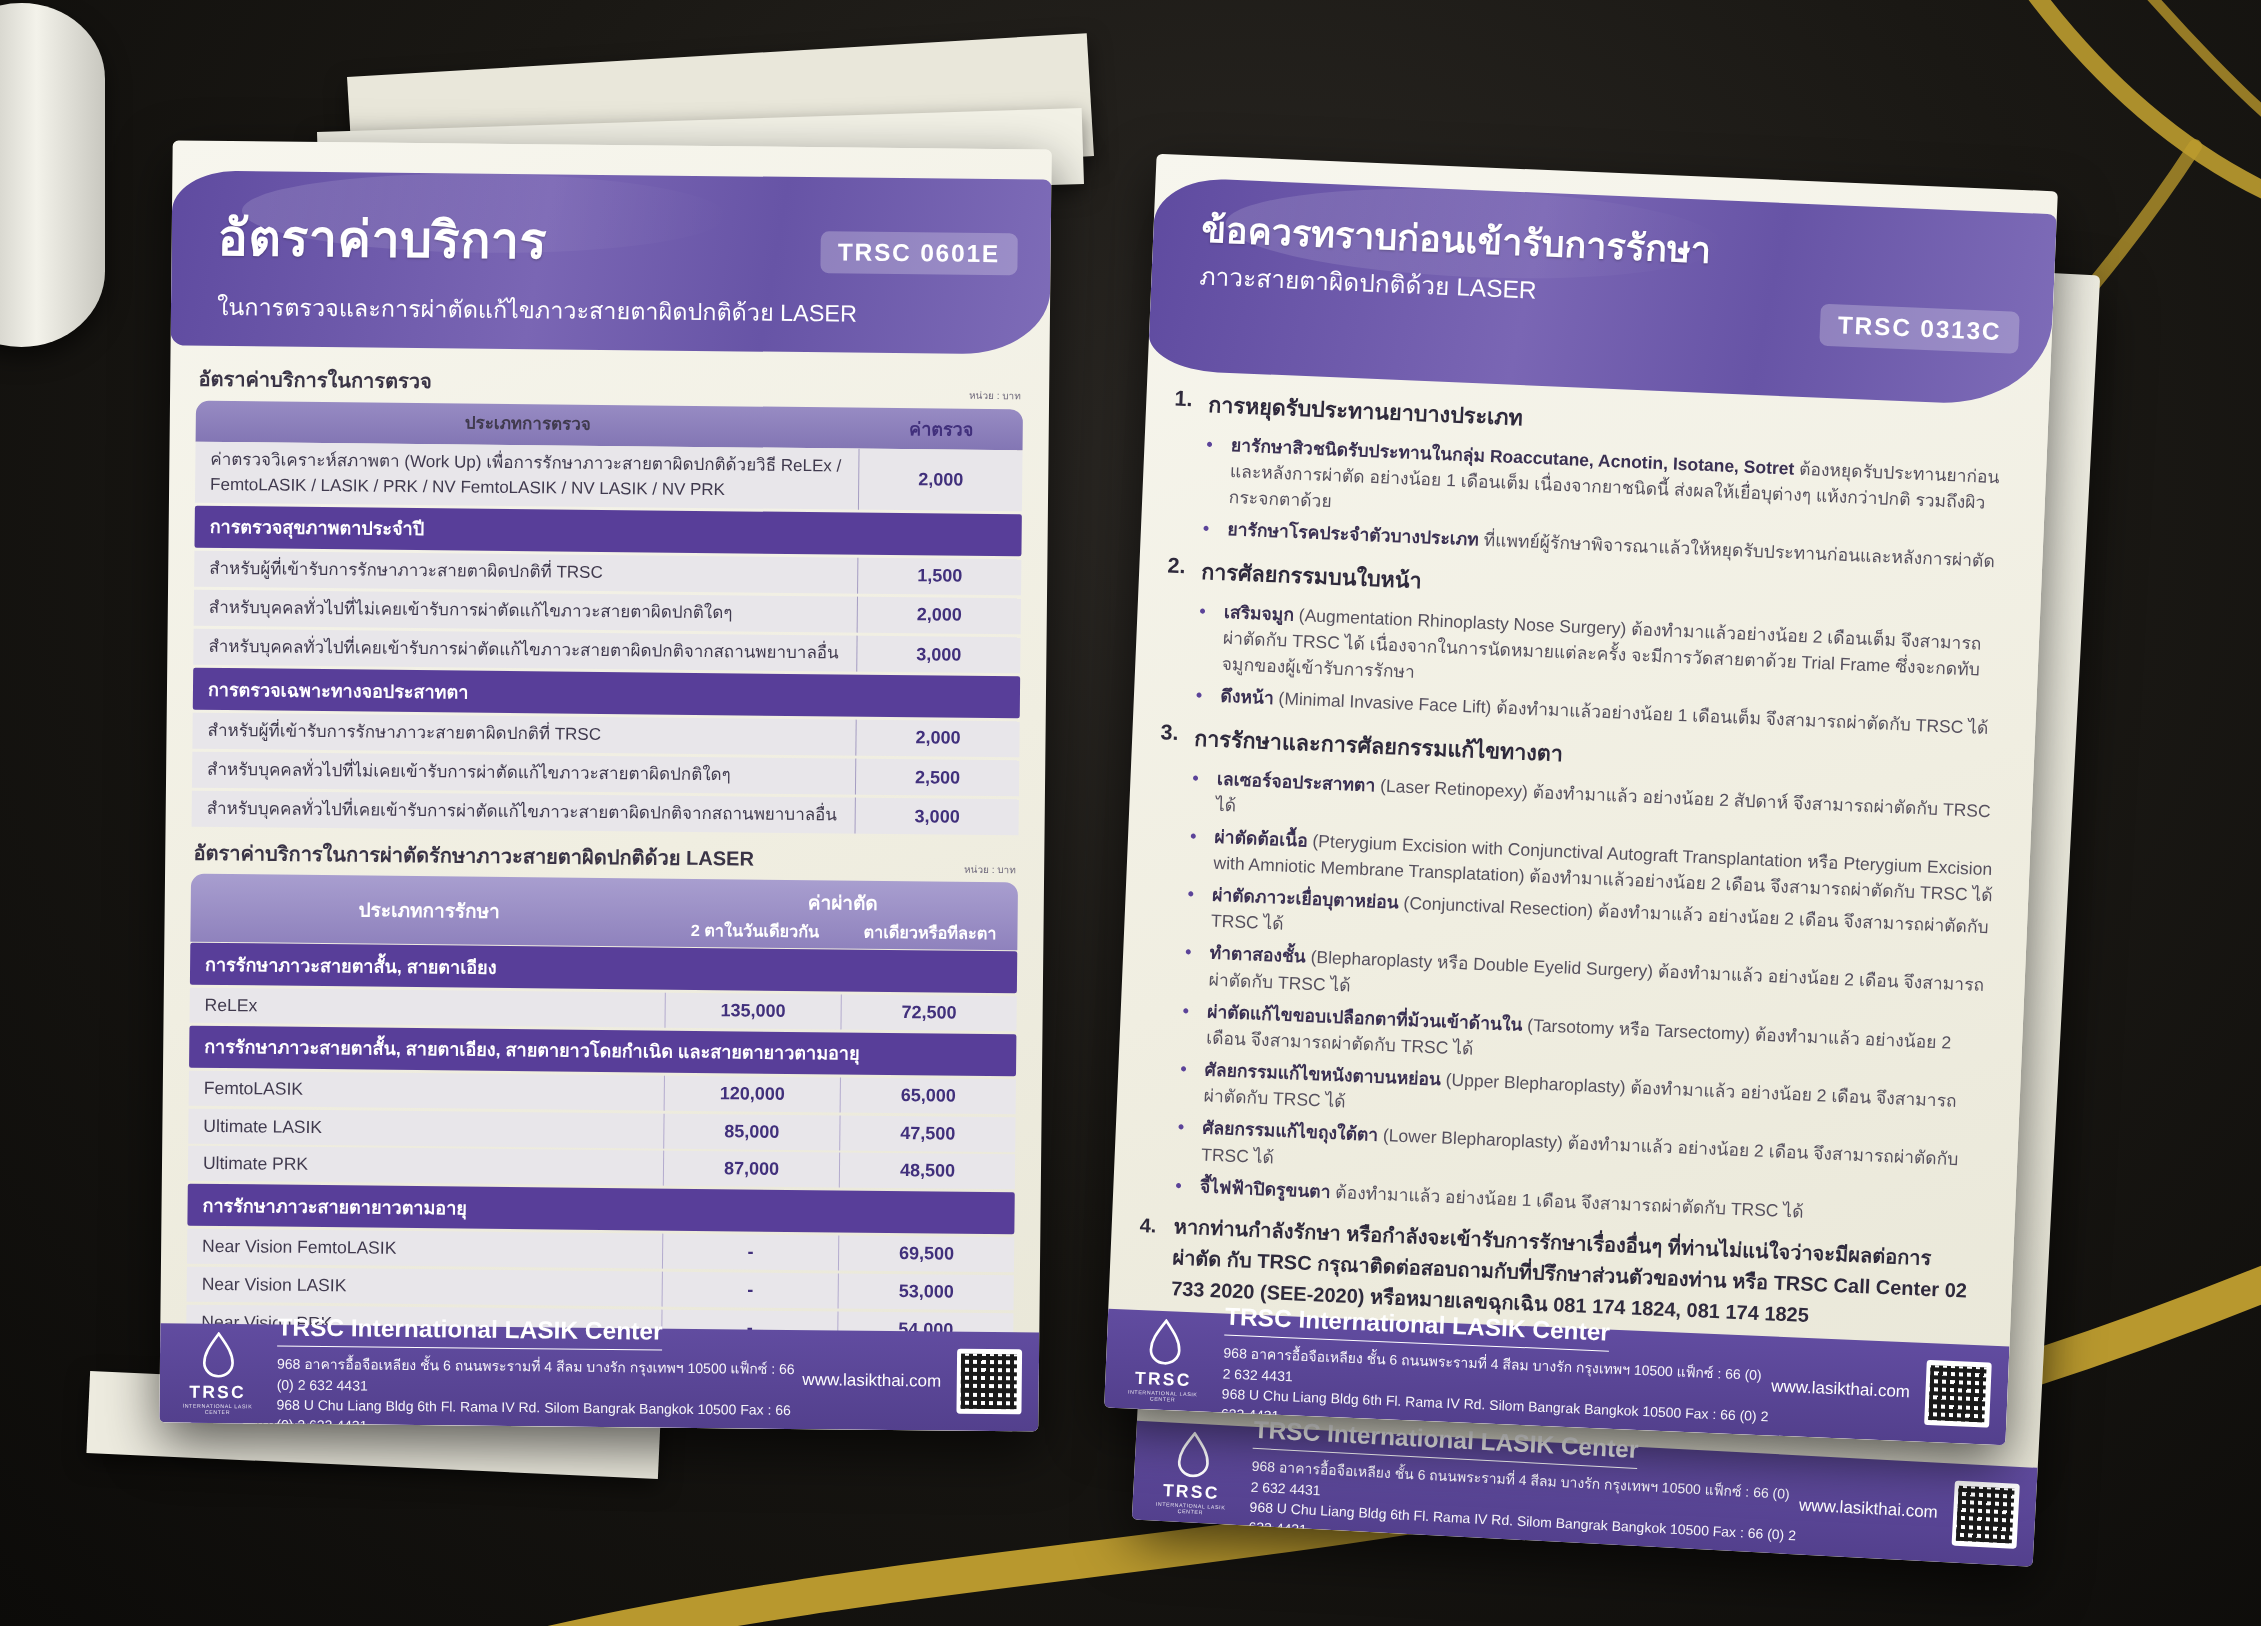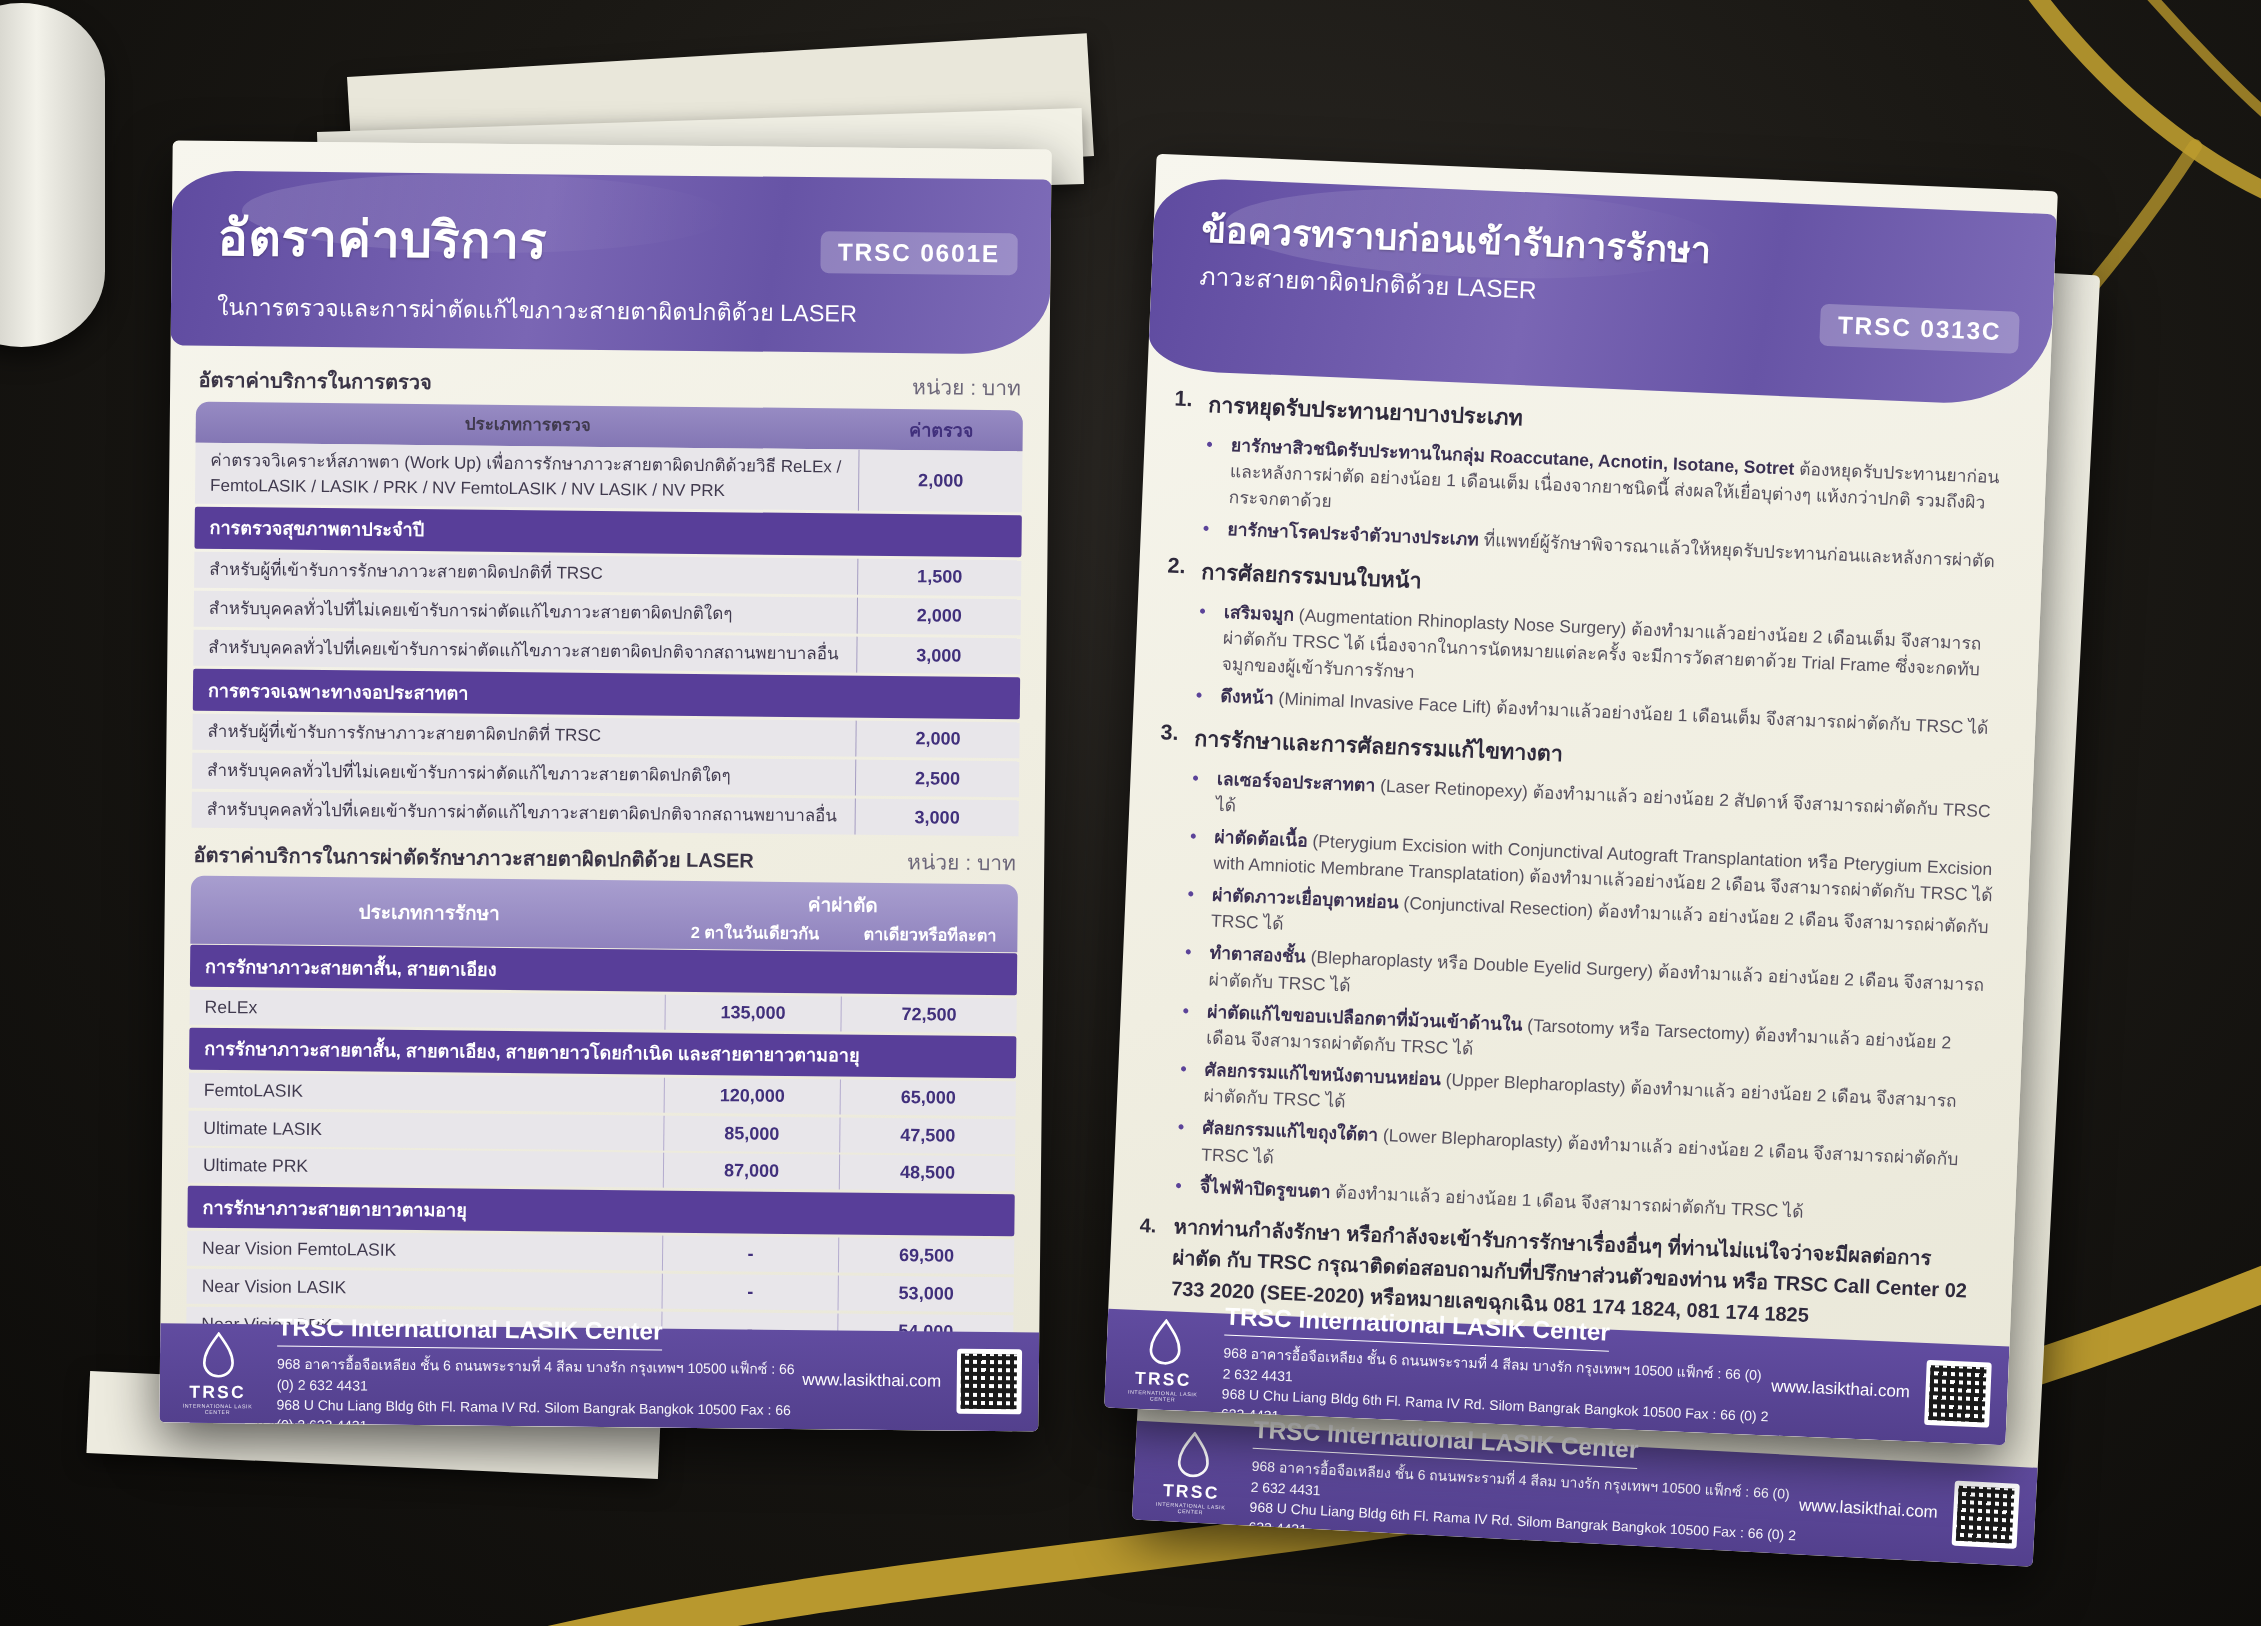--- a/index.html
+++ b/index.html
@@ -44,21 +44,21 @@
   .badge{
     position:absolute;right:33px;top:54px;background:rgba(255,255,255,.25);
     border-radius:8.2px;padding:7px 17.5px;font-size:24.5px;font-weight:bold;letter-spacing:1.8px;color:#fff;
   }
   .badge-right{top:99px;}
 
   
   .lp-body{padding:8.2px 26px 0 26px;}
   .cap{display:flex;justify-content:space-between;align-items:flex-end;margin:9.3px 2.3px 5.8px 2.3px;}
   .cap-t{font-size:20px;font-weight:bold;color:#3a3446;}
-  .cap-u{font-size:21px;color:#6d677a;}
+  .cap-u{font-size:10px;color:#6d677a;}
 
   .tbl{width:100%;}
   .thead{display:flex;background:linear-gradient(180deg,#978bc3,#8376b4);border-radius:13px 13px 0 0;
     color:#fff;font-weight:bold;font-size:19px;}
   .thead .xlabel{display:flex;align-items:center;justify-content:center;padding:8.2px 5.8px;}
   .thead .xfee{display:flex;align-items:center;justify-content:center;border-left:none;}
   .xrow{display:flex;background:#e8e6ea;margin-bottom:2.9px;}
   .xlabel{flex:1;padding:5.8px 5.8px 5.8px 15px;font-size:17px;color:#403a4e;line-height:1.45;display:flex;align-items:center;}
   .xfee{width:163px;border-left:1.2px solid #a59dc2;display:flex;align-items:center;justify-content:center;
     font-size:18px;font-weight:bold;color:#41307c;}

